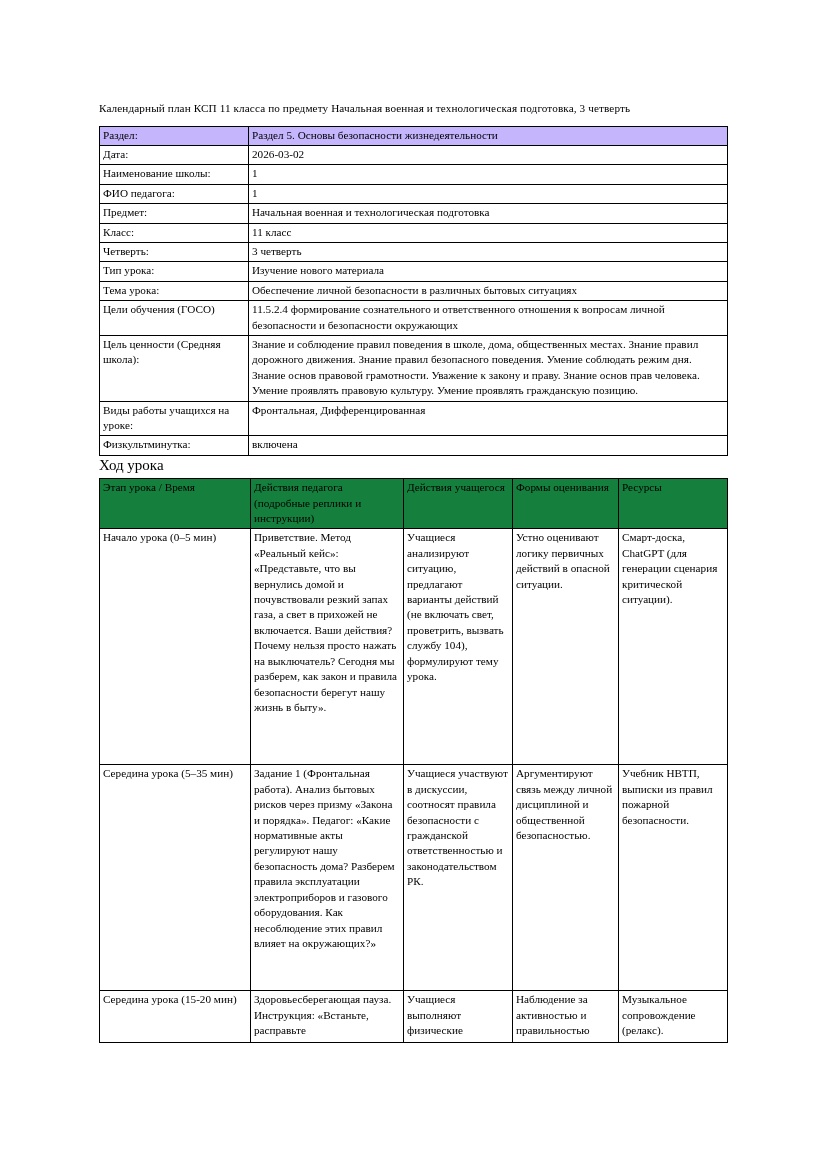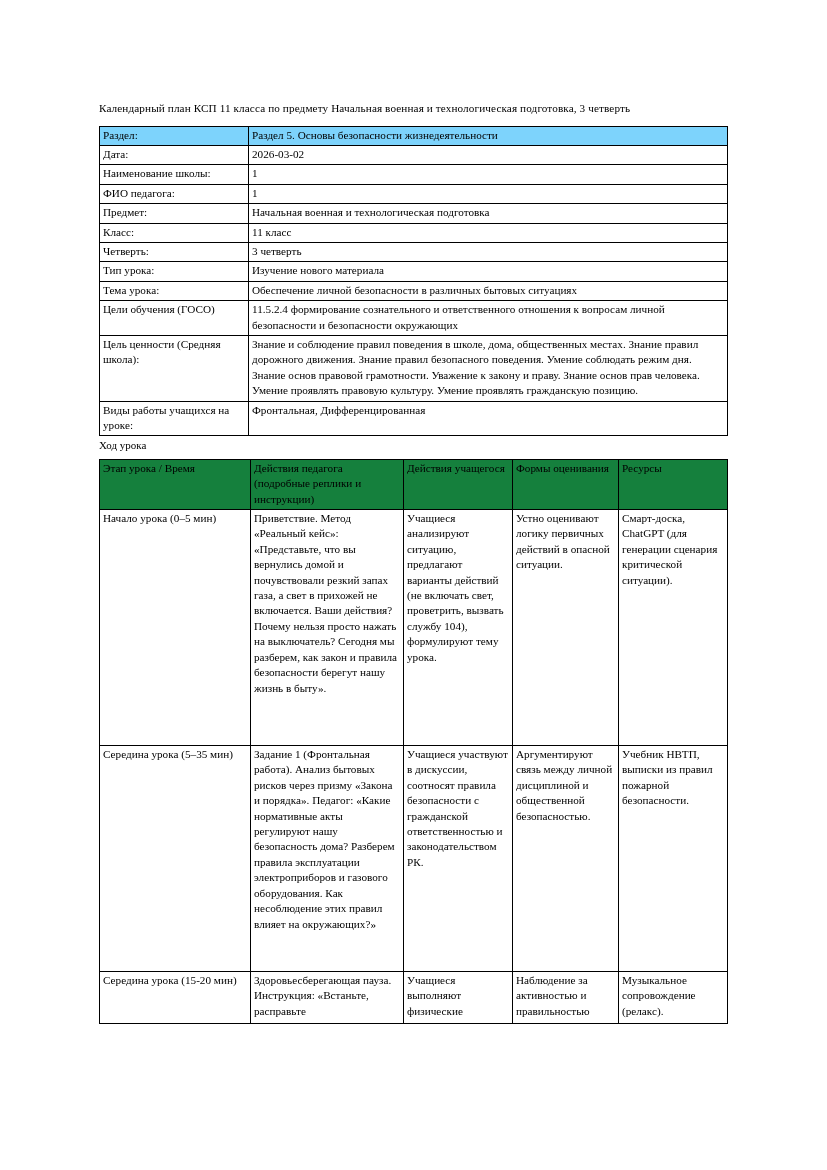--- a/index.html
+++ b/index.html
@@ -41,23 +41,23 @@
     padding: 1px 3px 2px 3px;
     vertical-align: top;
     text-align: left;
     font-weight: normal;
     overflow-wrap: break-word;
     word-break: normal;
     hyphens: none;
   }
   table.info col.c1 { width: 149px; }
   table.info col.c2 { width: 479px; }
-  table.info tr.shade td { background: #7dd3fc; }
+  table.info tr.shade td { background: #c4b5fd; }
   .mid-label {
-    font-size: 11px;
+    font-size: 15px;
     line-height: 15.4px;
     margin: 2px 0 5px 0;
   }
   table.flow col.f1 { width: 151px; }
   table.flow col.f2 { width: 153px; }
   table.flow col.f3 { width: 109px; }
   table.flow col.f4 { width: 106px; }
   table.flow col.f5 { width: 109px; }
   table.flow thead th { background: #15803d; }
   table.flow td.stage, table.flow td.cell { line-height: 15.4px; }
@@ -122,20 +122,24 @@
           <td>11.5.2.4 формирование сознательного и ответственного отношения к вопросам личной безопасности и безопасности окружающих</td>
         </tr>
         <tr>
           <td>Цель ценности (Средняя школа):</td>
           <td>Знание и соблюдение правил поведения в школе, дома, общественных местах. Знание правил дорожного движения. Знание правил безопасного поведения. Умение соблюдать режим дня. Знание основ правовой грамотности. Уважение к закону и праву. Знание основ прав человека. Умение проявлять правовую культуру. Умение проявлять гражданскую позицию.</td>
         </tr>
         <tr>
           <td>Виды работы учащихся на уроке:</td>
           <td>Фронтальная, Дифференцированная</td>
         </tr>
+        <tr>
+          <td>Физкультминутка:</td>
+          <td>включена</td>
+        </tr>
       </tbody>
   </table>
 
   <p class="mid-label">Ход урока</p>
 
   <table class="flow">
     <colgroup>
         <col class="f1">
         <col class="f2">
         <col class="f3">

